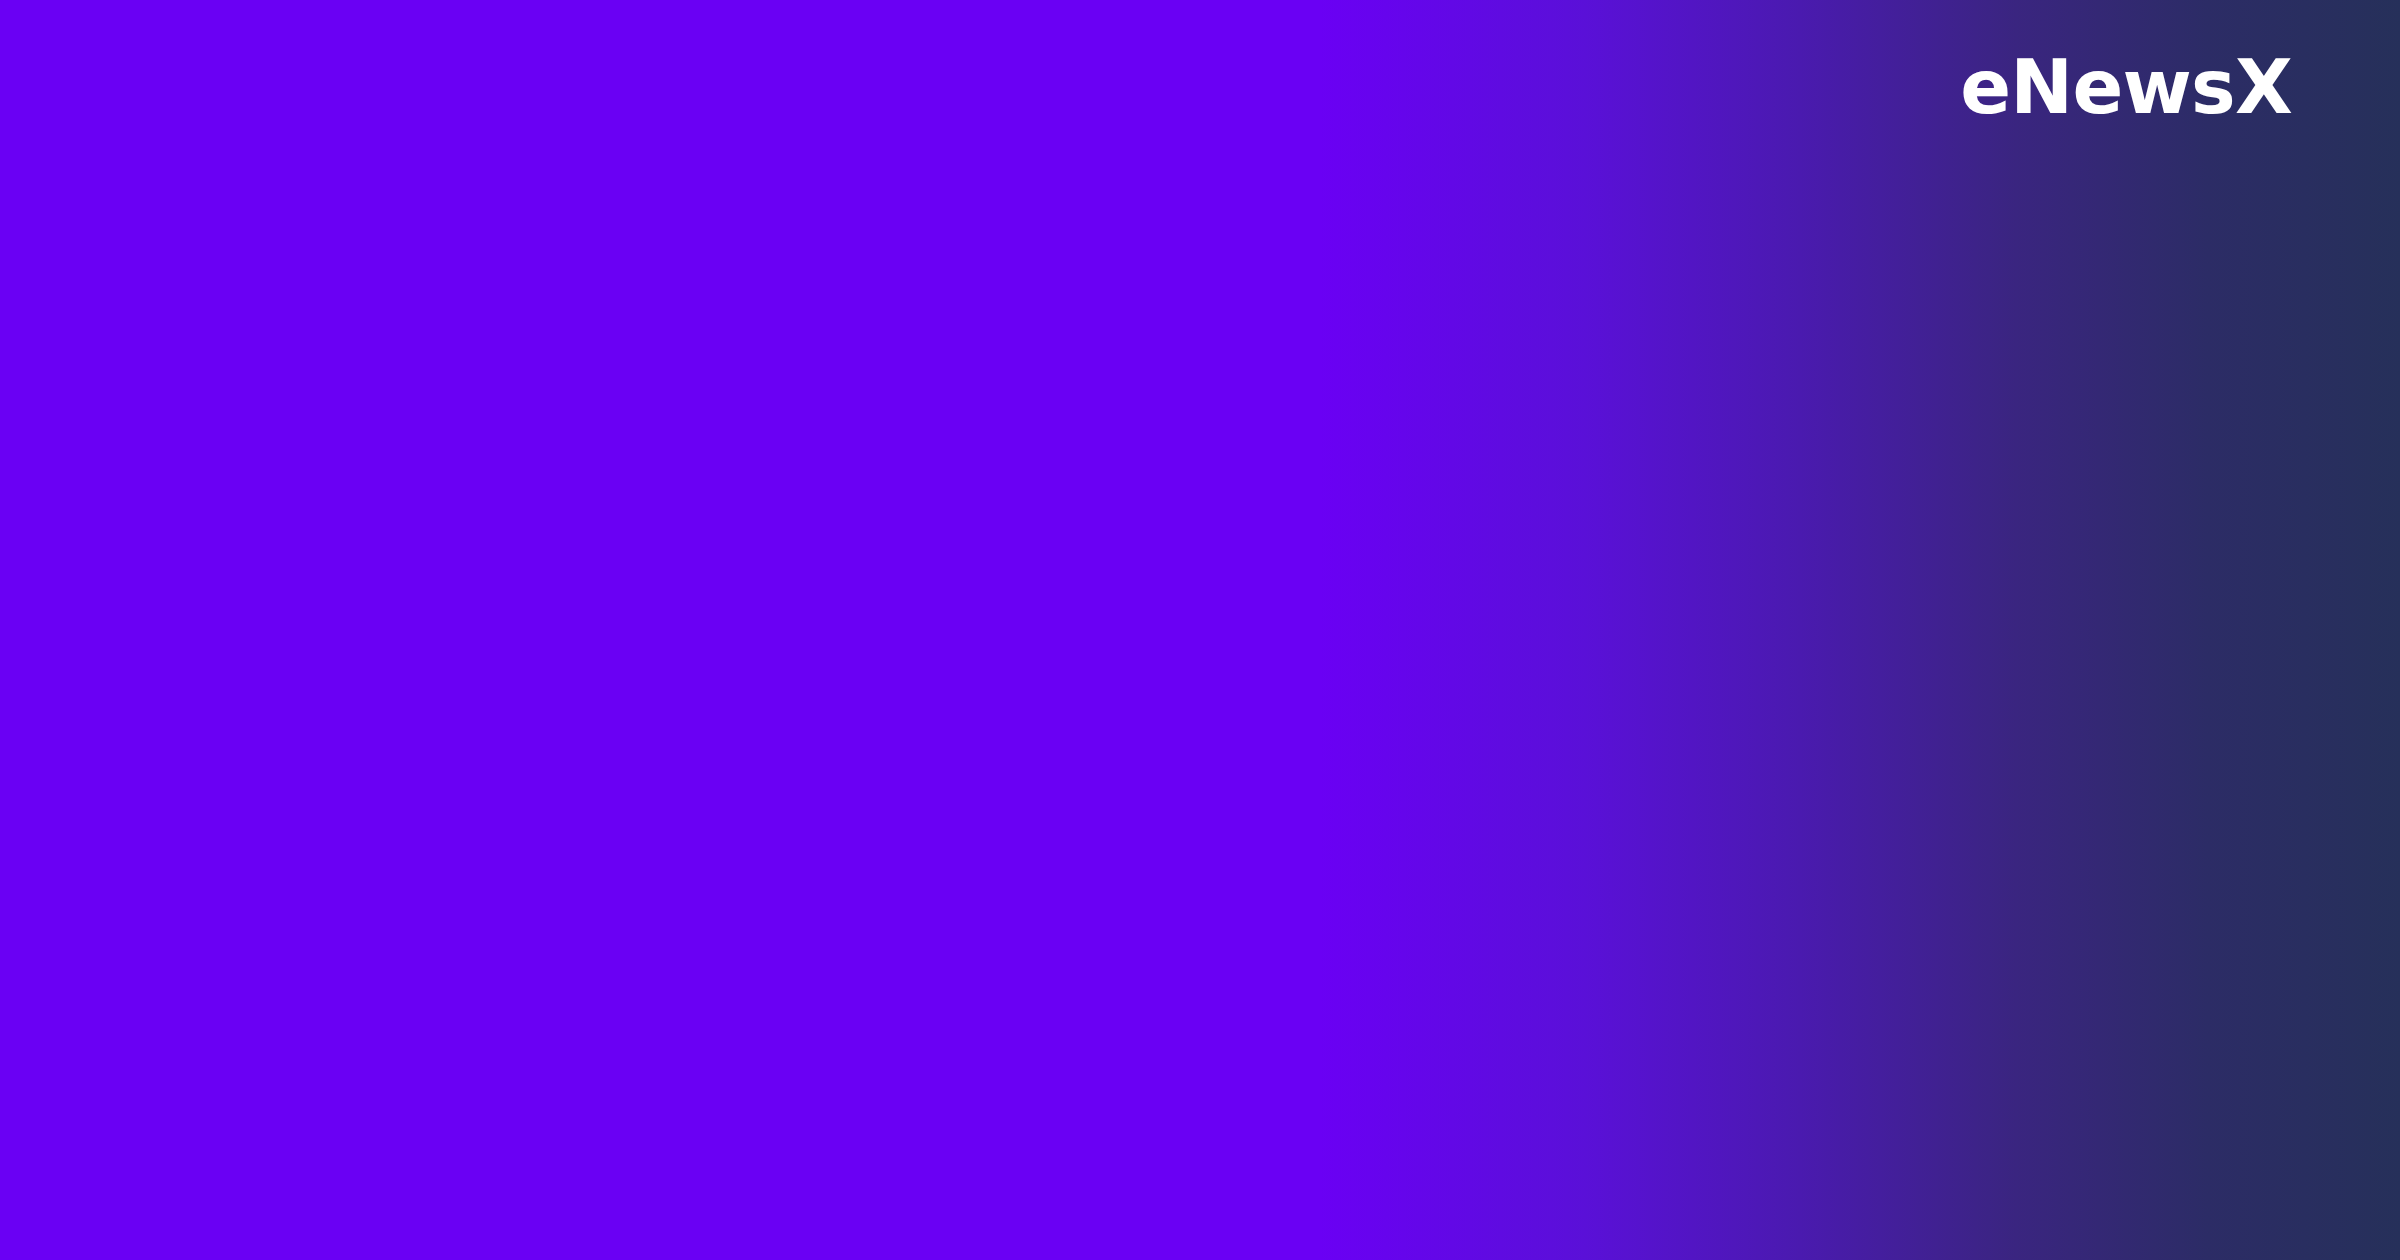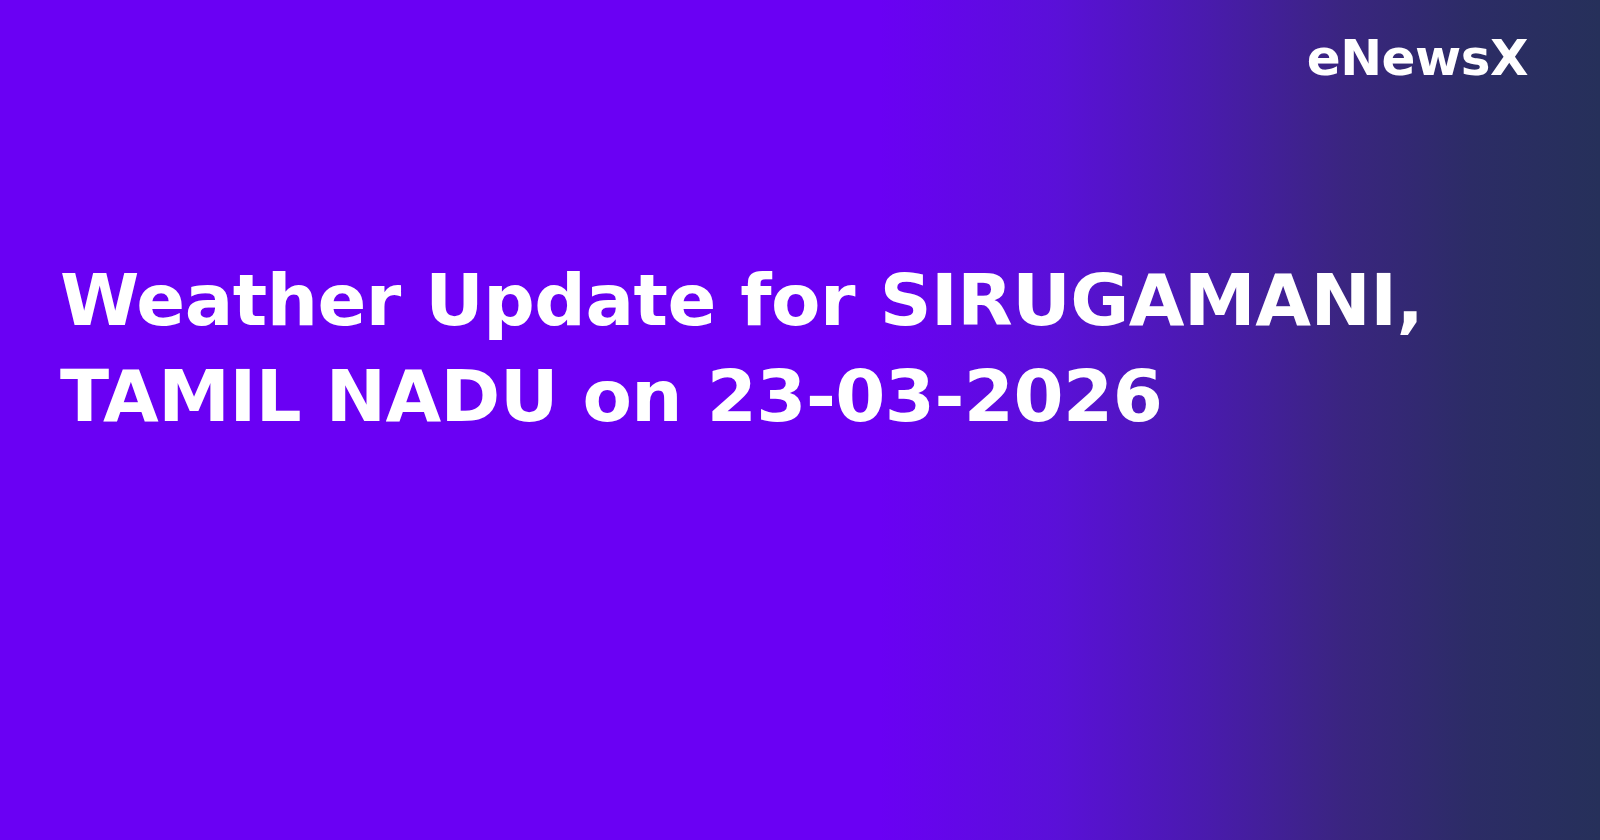--- a/index.html
+++ b/index.html
@@ -65,17 +65,14 @@
     word-wrap: break-word;
   }
 </style>
 </head>
 <body>
 
 <div class="banner">
 
   <div class="brand">eNewsX</div>
 
-  <div class="headline-wrap">
-    <h1 class="headline">Weather Update for SIRUGAMANI, TAMIL NADU on 23-03-2026</h1>
-  </div>
 
 </div>
 
 </body></html>

